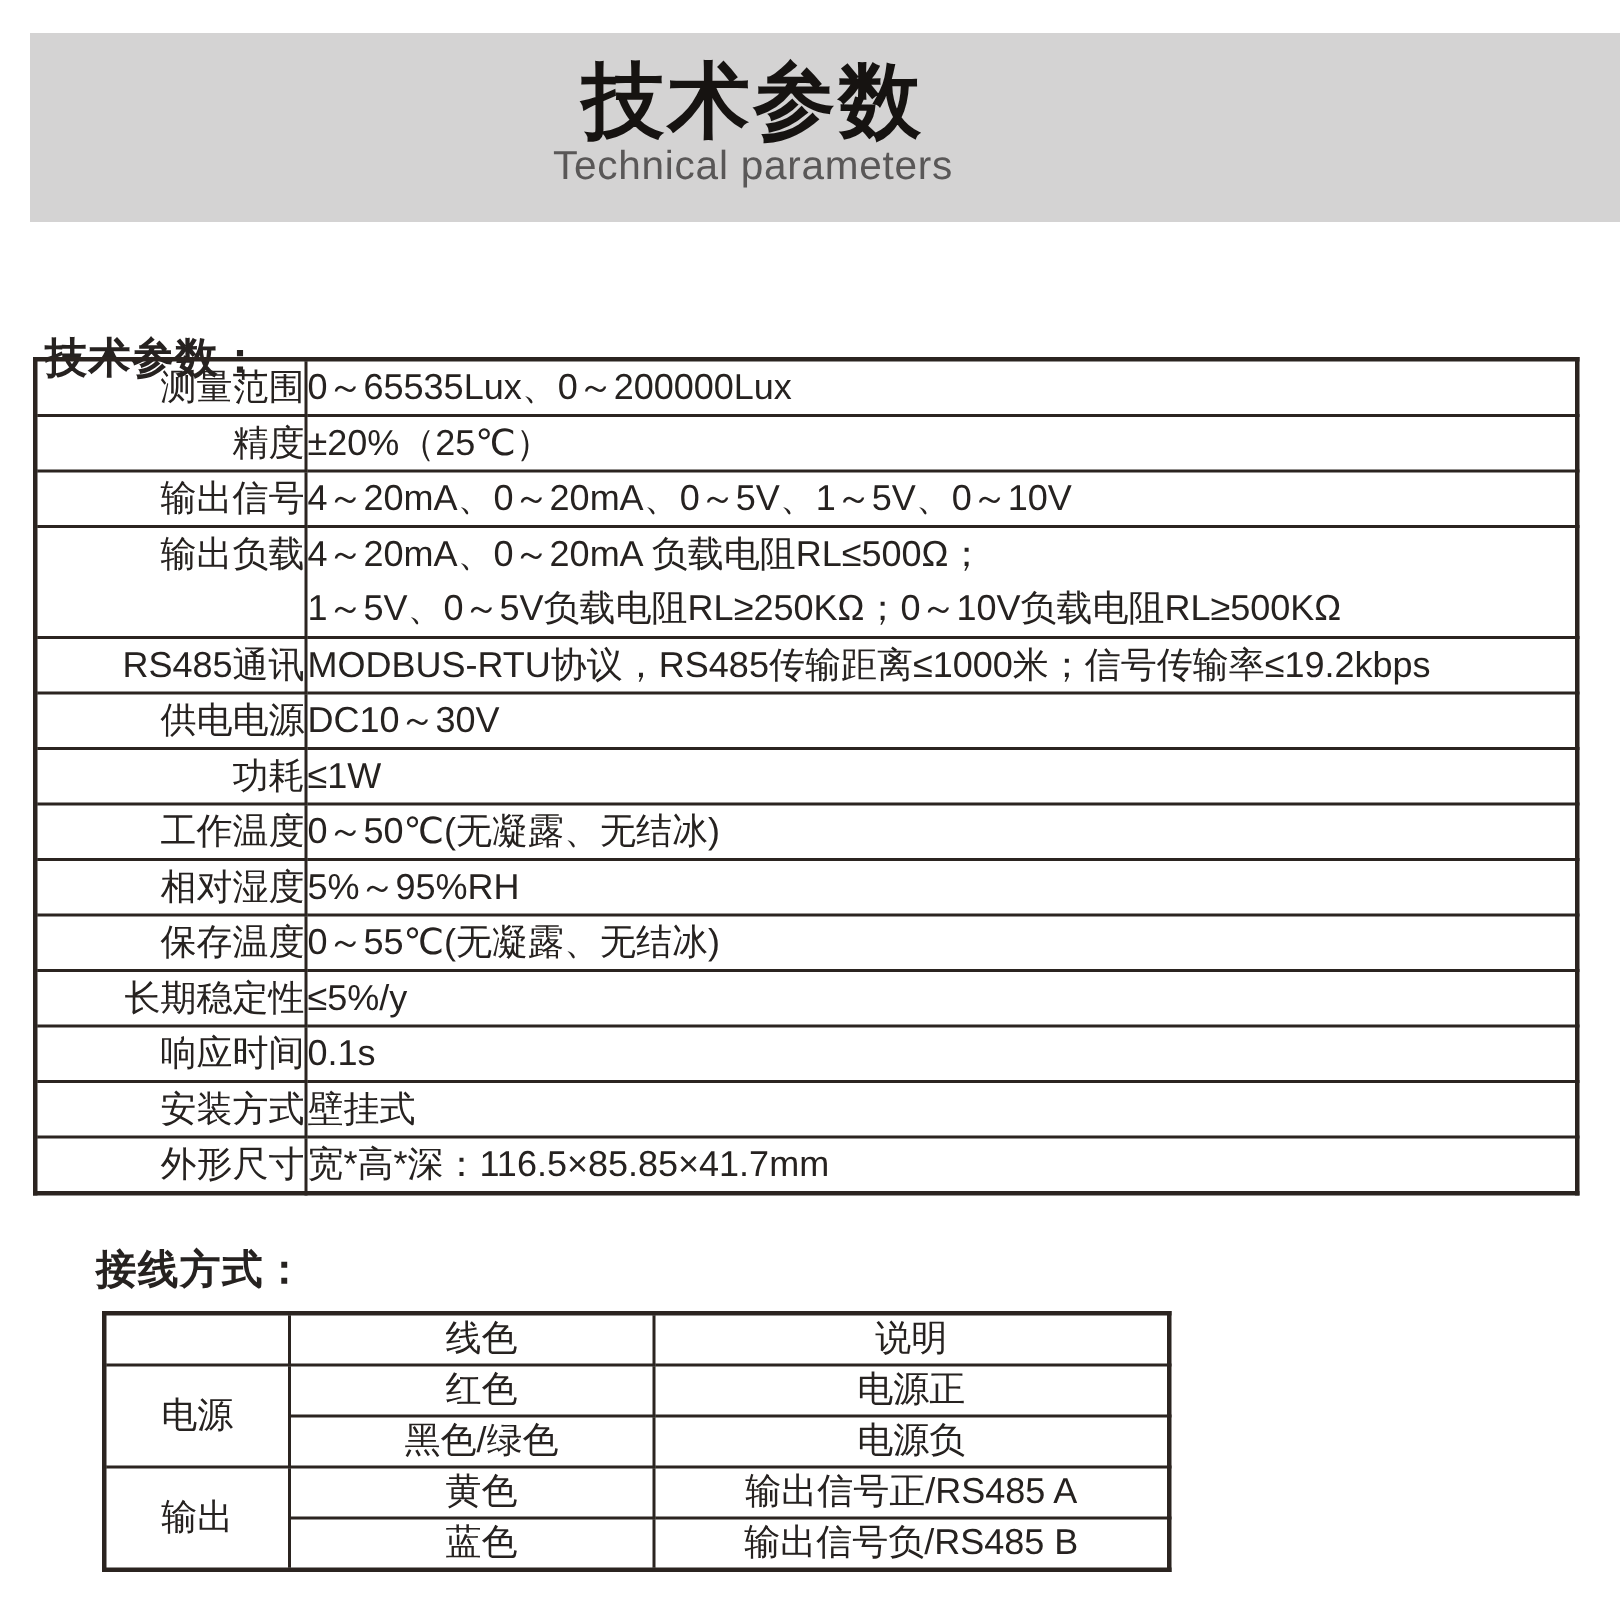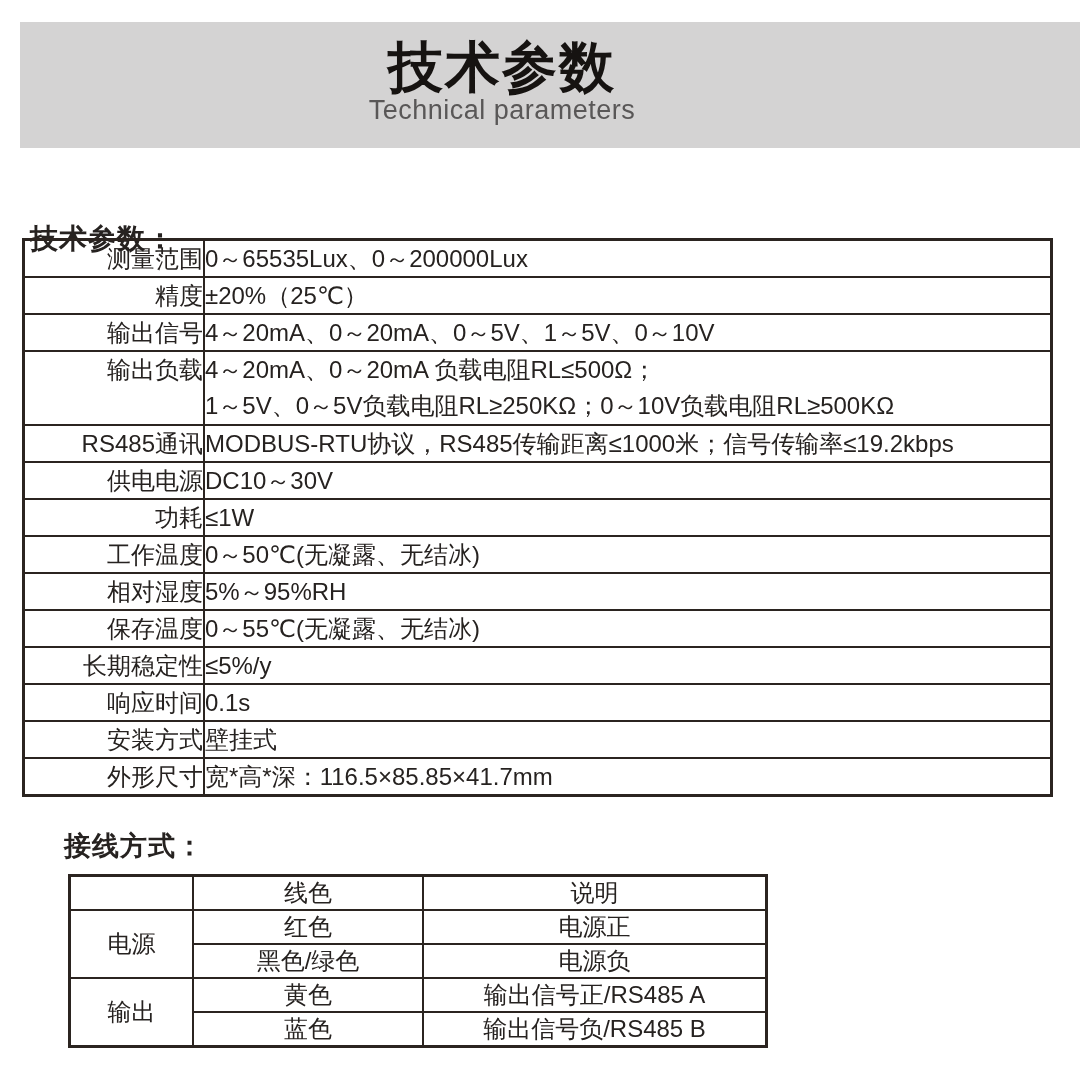--- a/index.html
+++ b/index.html
@@ -118,21 +118,21 @@
   .wiring-table-wrap table {
     width: 690px;
     border: 3px solid #2b2420;
   }
   .wiring-table-wrap td {
     height: 32px;
     line-height: 32px;
     text-align: center;
   }
   .wiring-table-wrap td.group-col { width: 121px; }
-  .wiring-table-wrap td.color-col { width: 228px; }
+  .wiring-table-wrap td.color-col { width: 228px; padding-left: 13px; }
   .wiring-table-wrap td.desc-col  { width: 341px; }
 </style>
 </head>
 <body>
 
 <div class="band">
   <div class="band-inner">
     <div class="band-title">技术参数</div>
     <div class="band-subtitle">Technical parameters</div>
   </div>

